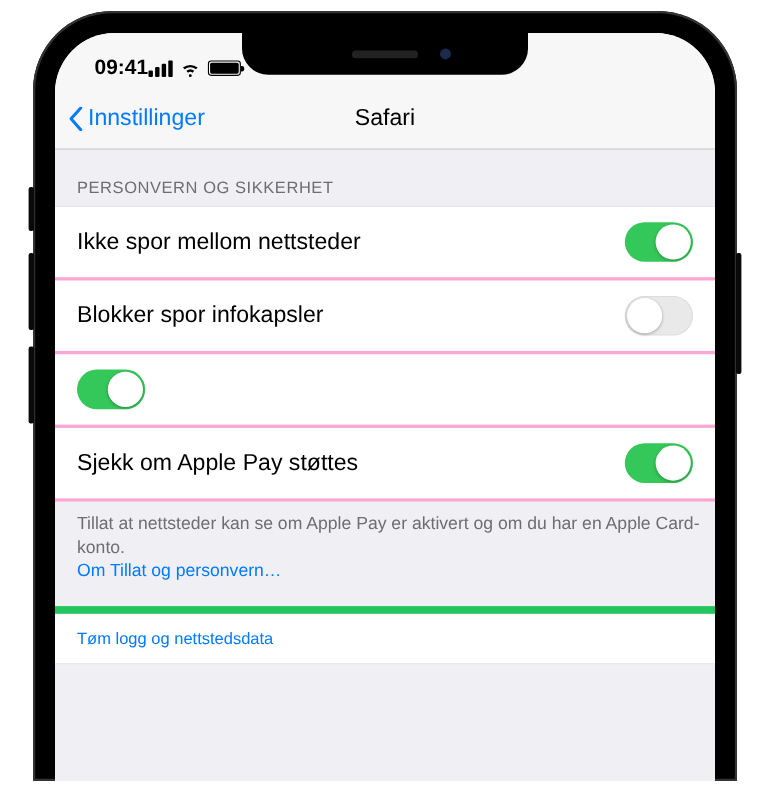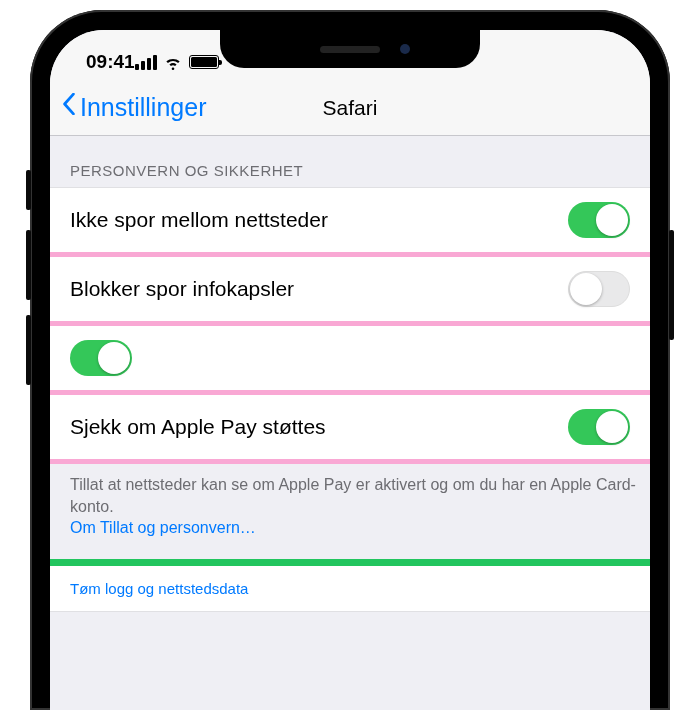--- a/index.html
+++ b/index.html
@@ -79,37 +79,37 @@
   .nav-bar {
     height: 56px;
     background:#f7f7f7;
     border-bottom:1px solid #c7c7cc;
     display:flex;
     align-items:center;
     position:relative;
     padding: 0 12px;
   }
   .back {
-    display:flex; align-items:flex-start; color:#007aff; font-size:25px; gap:4px;
+    display:flex; align-items:center; color:#007aff; font-size:21px; gap:4px;
     cursor:pointer;
   }
   .chev { width:14px; height:22px; }
   .nav-title {
     position:absolute; left:50%; transform:translateX(-50%);
     font-weight:400; font-size:21px;
   }
   .section-header {
     padding: 26px 20px 8px 20px;
     font-size:15px; color:#6d6d72; letter-spacing:0.5px;
   }
   .list { background:#fff; }
   .row {
     display:flex; align-items:center; justify-content:space-between;
     padding: 14px 20px; min-height:56px;
-    border-bottom:5px solid #f9a8d4;
+    border-bottom:3px solid #f9a8d4;
     font-size:21px;
   }
   .row:first-child{ border-top:1px solid #e0e0e3; }
   .toggle {
     width:62px; height:36px; border-radius:18px; position:relative; cursor:pointer;
     transition: background .2s;
   }
   .toggle.on { background:#34c759; }
   .toggle.off { background:#e9e9ea; border:1px solid #ddd; }
   .knob {

